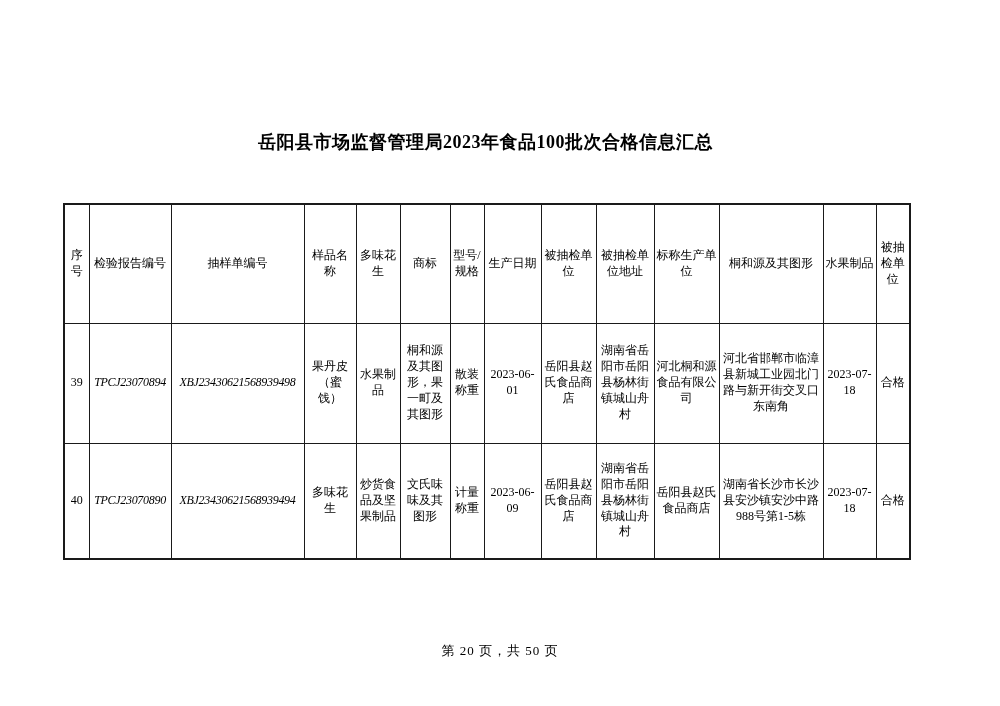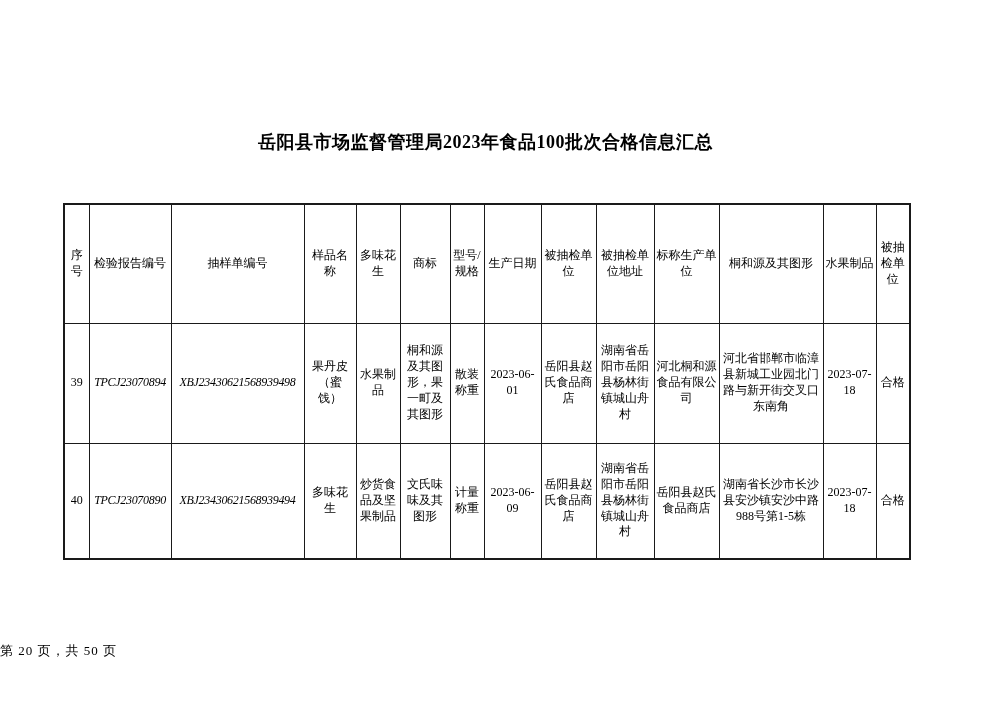--- a/index.html
+++ b/index.html
@@ -47,21 +47,21 @@
   }
   tr.hdr   { height: 119px; padding-left: 48px; }
   tr.row-a { height: 120px; }
   tr.row-b { height: 116px; }
   td.code { padding: 1px 1px; letter-spacing: -0.3px; font-style: italic; }
   .page-footer {
     position: absolute;
     top: 642px;
     left: 0;
     width: 1000px;
-    text-align: left;
+    text-align: center;
     font-size: 13px;
     letter-spacing: 1px;
     color: #000000;
   }
 </style>
 </head>
 <body>
 
 <div class="page">
 

